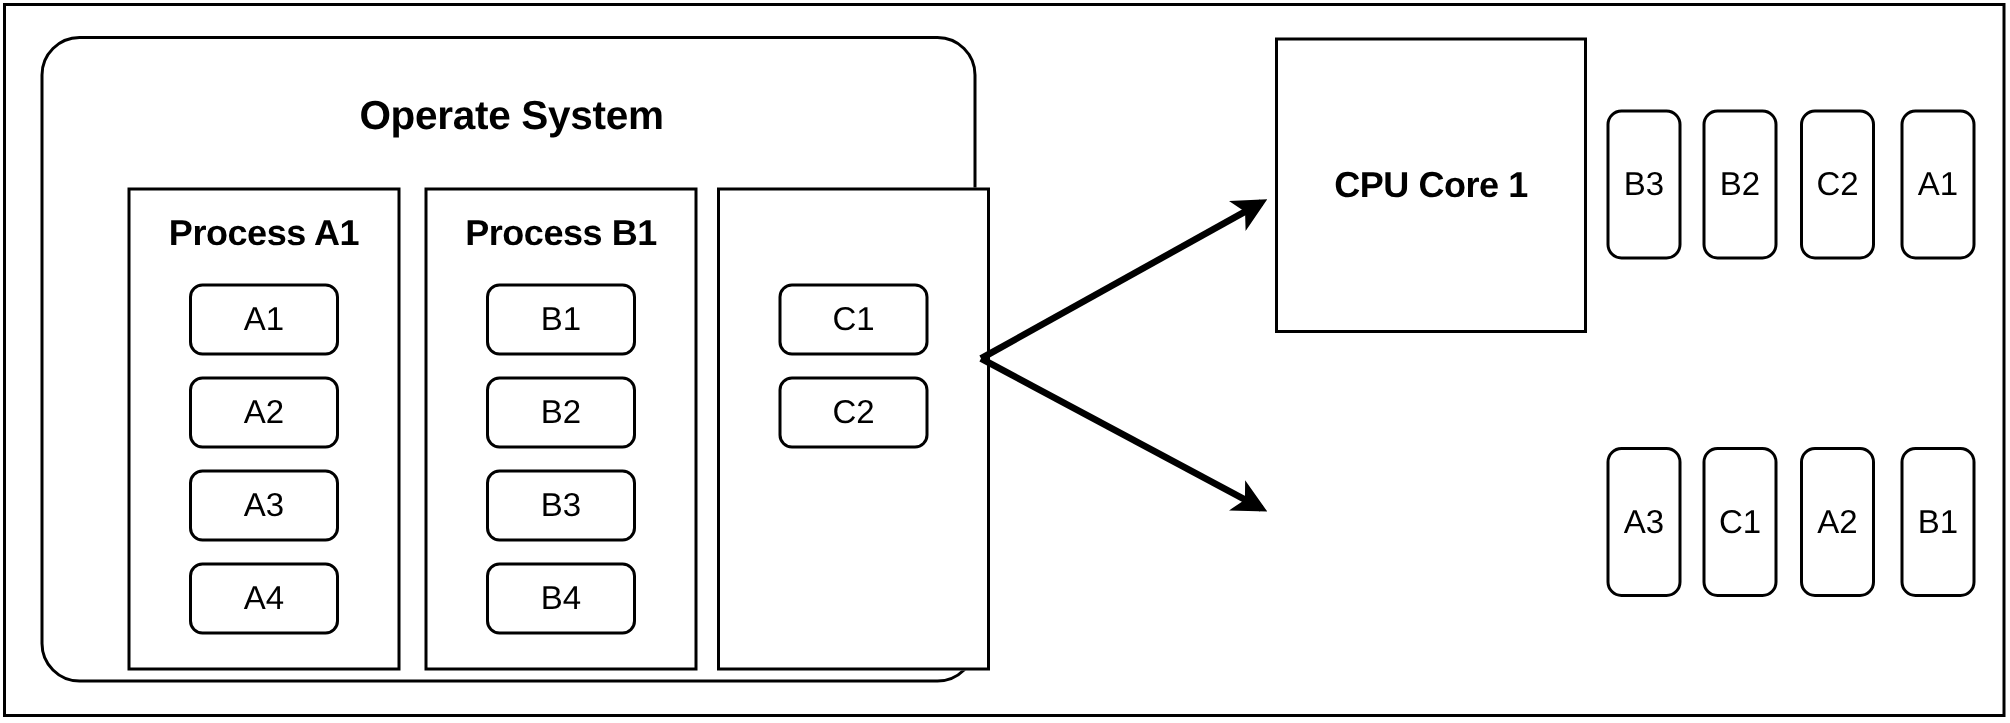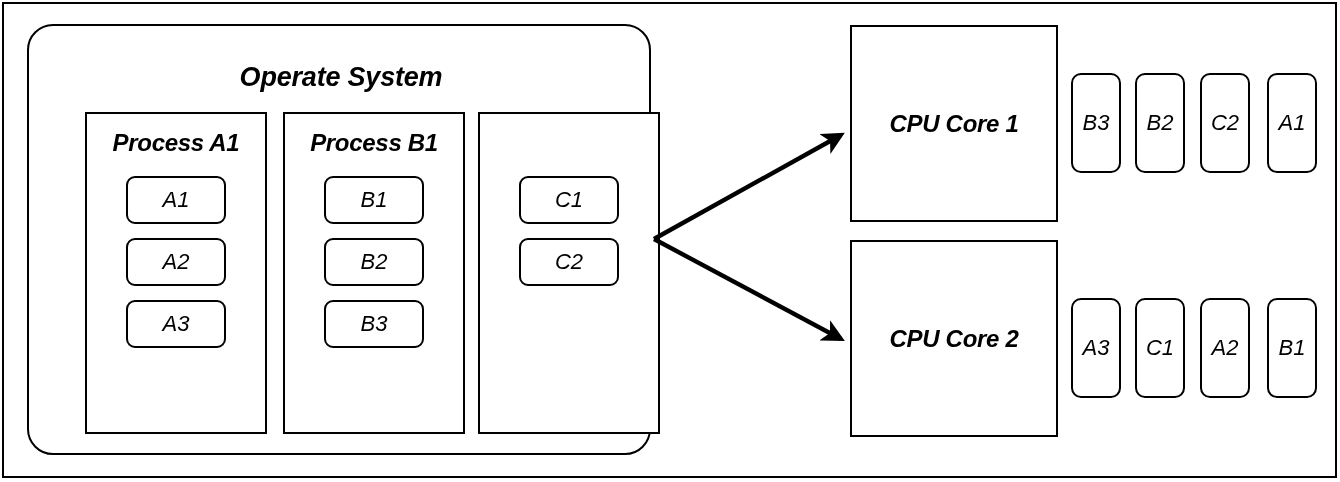--- a/index.html
+++ b/index.html
@@ -12,21 +12,20 @@
     font-family: "Liberation Sans", sans-serif;
     -webkit-font-smoothing: antialiased;
   }
 
   #canvas {
     position: relative;
     width: 1340px;
     height: 482px;
     background: #ffffff;
     overflow: hidden;
-    font-style: italic;
   }
 
   
   .outer-frame {
     position: absolute;
     left: 2px;
     top: 2px;
     width: 1335px;
     height: 476px;
     border: 2px solid #000000;
@@ -56,21 +55,21 @@
     font-size: 27px;
     font-weight: bold;
     color: #000000;
     letter-spacing: -0.2px;
     line-height: 1;
   }
 
   
   .process-box {
     position: absolute;
-    top: 86px;
+    top: 99px;
     width: 182px;
     height: 322px;
     border: 2.6px solid #000000;
     box-sizing: border-box;
     background: #ffffff;
     padding-left: 16px;
   }
   .process-box.p0 { left: 56px; }
   .process-box.p1 { left: 254px; }
   .process-box.p2 { left: 449px; }
@@ -187,27 +186,29 @@
   <div class="outer-frame"></div>
 
   <div class="os-box">
     <div class="os-title">Operate System</div>
 
     <div class="process-box p0">
       <div class="process-title">Process A1</div>
       <div class="thread-box t0">A1</div>
       <div class="thread-box t1">A2</div>
       <div class="thread-box t2">A3</div>
+      <div class="thread-box t3">A4</div>
     </div>
 
     <div class="process-box p1">
       <div class="process-title">Process B1</div>
       <div class="thread-box t0">B1</div>
       <div class="thread-box t1">B2</div>
       <div class="thread-box t2">B3</div>
+      <div class="thread-box t3">B4</div>
     </div>
 
     <div class="process-box p2">
       <div class="thread-box t0">C1</div>
       <div class="thread-box t1">C2</div>
     </div>
   </div>
 
   <svg class="arrows-layer" viewBox="0 0 1340 482">
     <defs>
@@ -216,23 +217,20 @@
       </marker>
     </defs>
     <line x1="654" y1="239" x2="841" y2="135" stroke="#000000" stroke-width="4.4" marker-end="url(#arrowhead)"></line>
     <line x1="654" y1="239" x2="841" y2="339" stroke="#000000" stroke-width="4.4" marker-end="url(#arrowhead)"></line>
   </svg>
 
   <div class="core-box c0">
     <div class="core-label">CPU Core 1</div>
   </div>
 
-  <div class="core-box c1">
-    <div class="core-label">CPU Core 2</div>
-  </div>
 
   <div class="queue-row q0">
     <div class="queue-chip s0">B3</div>
     <div class="queue-chip s1">B2</div>
     <div class="queue-chip s2">C2</div>
     <div class="queue-chip s3">A1</div>
   </div>
 
   <div class="queue-row q1">
     <div class="queue-chip s0">A3</div>

